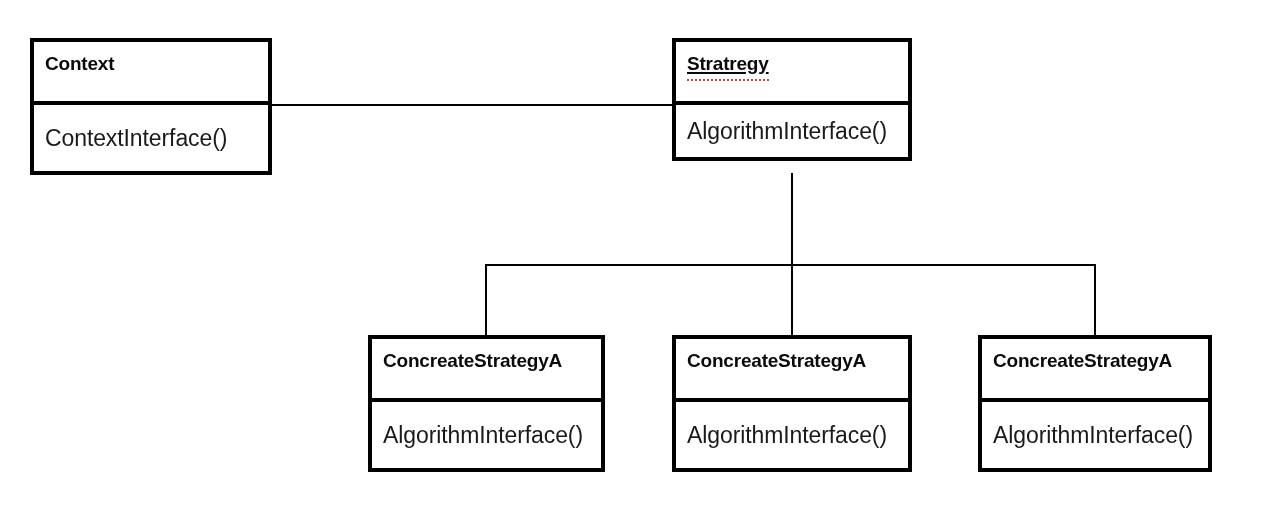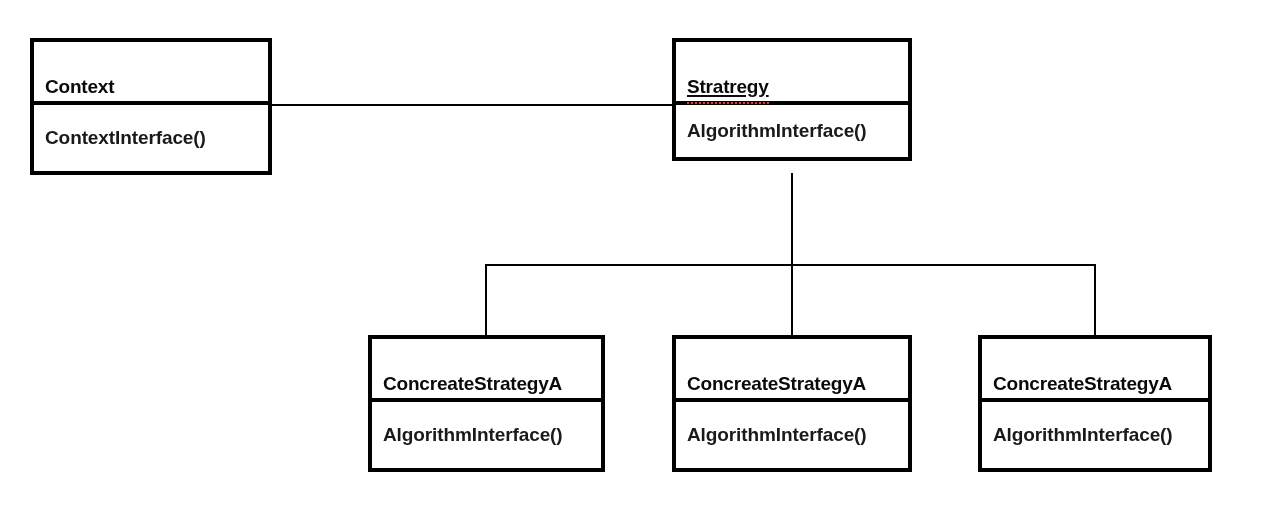--- a/index.html
+++ b/index.html
@@ -39,23 +39,23 @@
     background: #ffffff;
     border: 4px solid #000000;
     display: flex;
     flex-direction: column;
   }
 
   .uml-class-name-row {
     box-sizing: border-box;
     flex: 0 0 auto;
     display: flex;
-    align-items: flex-end;
+    align-items: flex-start;
     border-bottom: 4px solid #000000;
-    padding: 3px 11px;
+    padding: 11px 11px;
   }
 
   .uml-class-members-row {
     box-sizing: border-box;
     flex: 1 1 auto;
     display: flex;
     align-items: center;
     padding: 0 11px;
   }
 
@@ -80,22 +80,22 @@
     content: "";
     position: absolute;
     left: 0;
     right: 0;
     bottom: -6px;
     height: 0;
     border-bottom: 2px dotted #e8392a;
   }
 
   .uml-member {
-    font-weight: bold;
-    font-size: 19px;
+    font-weight: normal;
+    font-size: 23px;
     color: #1a1a1a;
     letter-spacing: -0.1px;
     white-space: nowrap;
   }
 
   
   #class-context        { left: 30px;  top: 38px;  width: 242px; height: 137px; }
   #class-strategy       { left: 672px; top: 38px;  width: 240px; height: 123px; }
   #class-concrete-a     { left: 368px; top: 335px; width: 237px; height: 137px; }
   #class-concrete-b     { left: 672px; top: 335px; width: 240px; height: 137px; }

